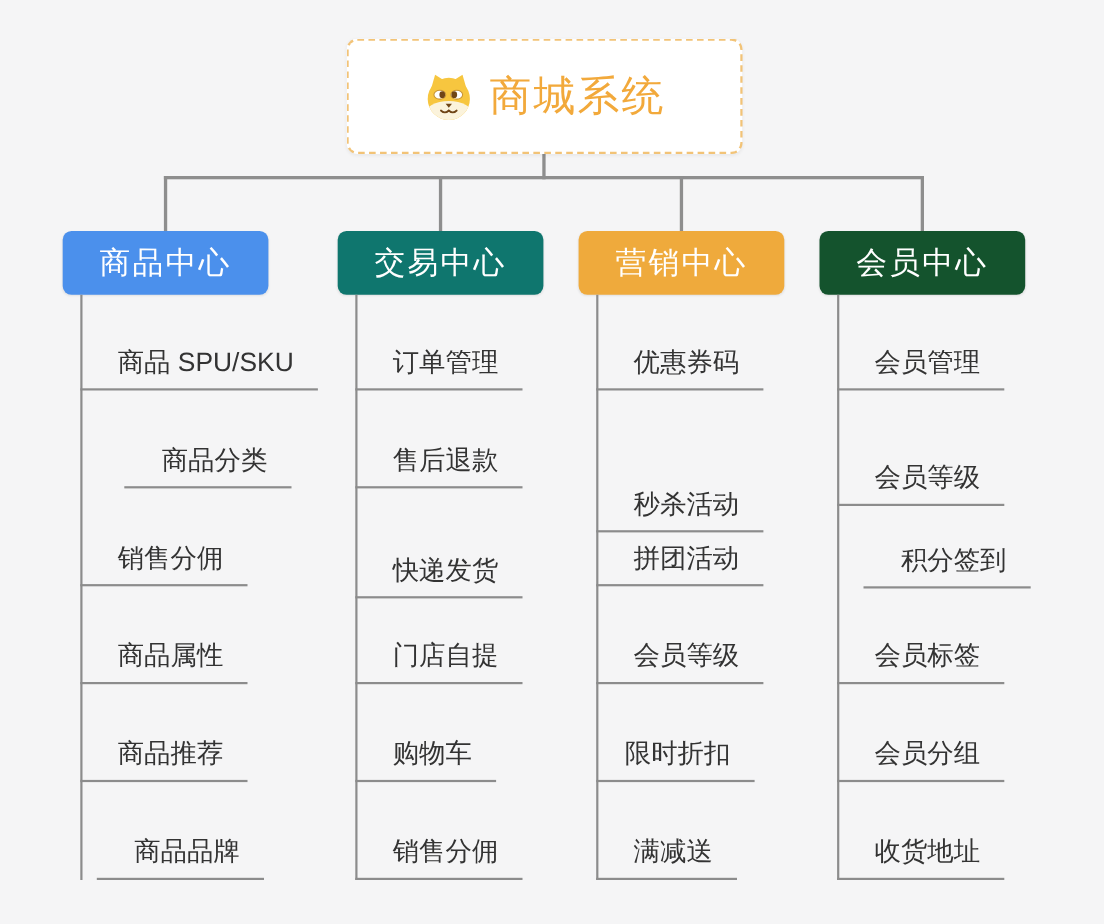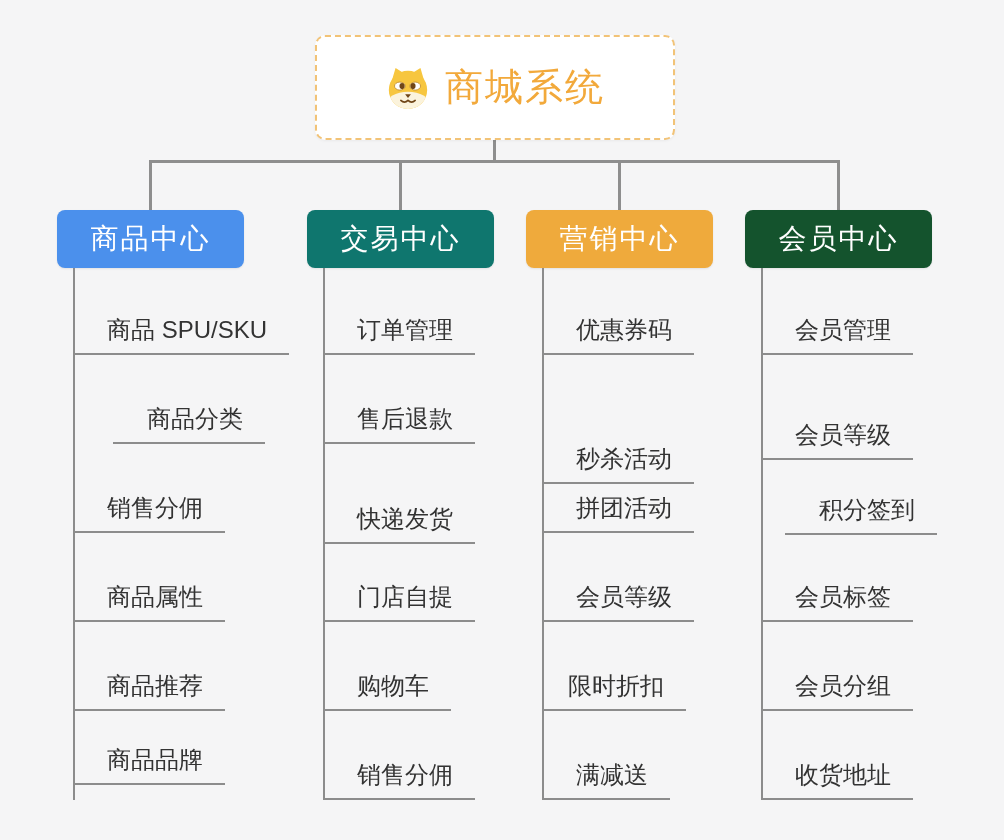--- a/index.html
+++ b/index.html
@@ -88,21 +88,21 @@
 
   <div id="branches">
       <div class="branch" style="left: 57px;">
         <div class="branch-box" style="background: rgb(75, 144, 236);">商品中心</div>
         <div class="trunk"></div>
         <div class="item" style="top: 103px;">商品 SPU/SKU</div>
         <div class="item" style="top: 192px; margin-left: 40px;">商品分类</div>
         <div class="item" style="top: 281px;">销售分佣</div>
         <div class="item" style="top: 459px;">商品推荐</div>
         <div class="item" style="top: 370px;">商品属性</div>
-        <div class="item" style="top: 533px;">商品品牌</div>
+        <div class="item" style="top: 548px; margin-left: 15px;">商品品牌</div>
       </div>
       <div class="branch" style="left: 307px;">
         <div class="branch-box" style="background: #0f766e;">交易中心</div>
         <div class="trunk"></div>
         <div class="item" style="top: 103px;">订单管理</div>
         <div class="item" style="top: 192px;">售后退款</div>
         <div class="item" style="top: 292px;">快递发货</div>
         <div class="item" style="top: 370px;">门店自提</div>
         <div class="item" style="top: 459px;">购物车</div>
         <div class="item" style="top: 548px;">销售分佣</div>

